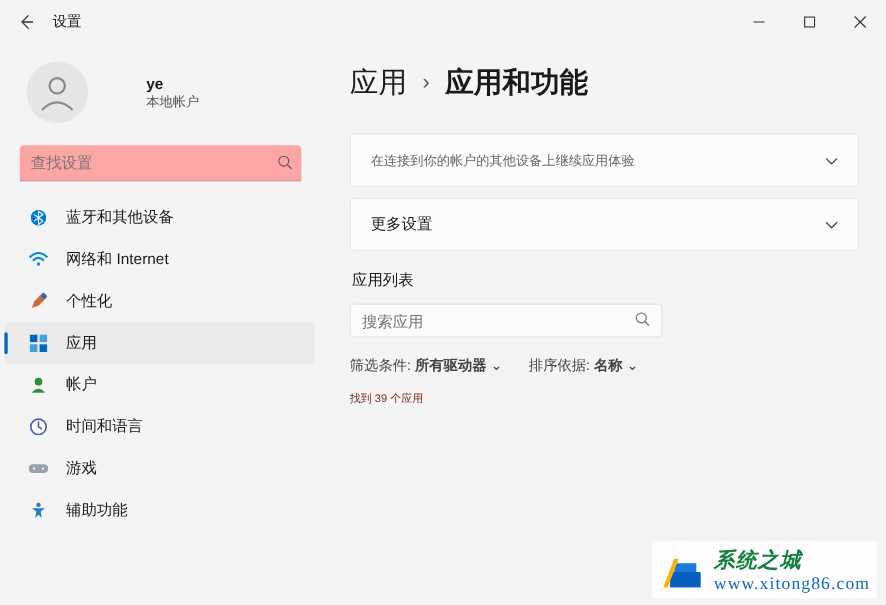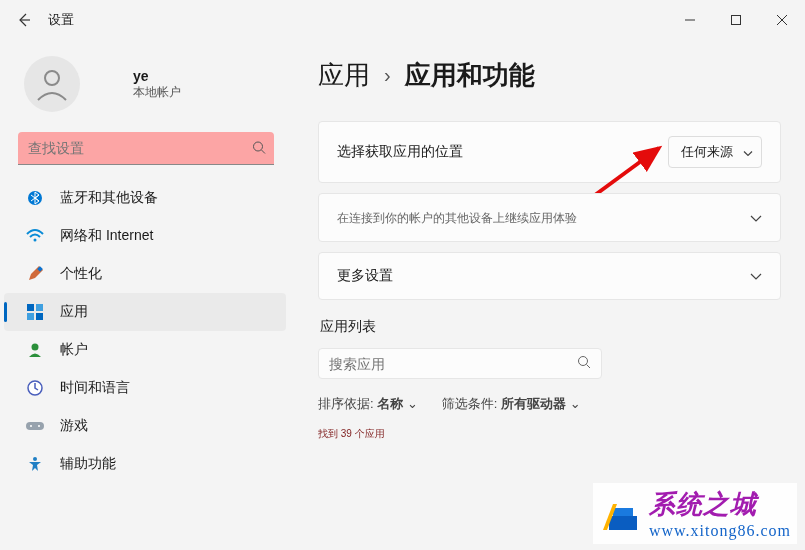--- a/index.html
+++ b/index.html
@@ -159,21 +159,21 @@
     .arrow {
       position:absolute; pointer-events:none;
     }
     
     .watermark {
       position:absolute; right:8px; bottom:6px;
       display:flex; align-items:center; gap:6px;
       background: rgba(255,255,255,0.86);
       padding: 4px 6px;
     }
-    .watermark .chtext { color:#a21caf; font-size:26px; font-weight:700; font-style:italic; letter-spacing:1px;}
+    .watermark .chtext { color:#15803d; font-size:19px; font-weight:700; font-style:italic; letter-spacing:1px;}
     .watermark .url { font-size:16px; color:#1364c9; letter-spacing:1px;font-family:Liberation Serif, serif; }
   </style>
 </head>
 <body>
 
 <div class="titlebar">
   <div class="back">
     <svg width="16" height="16" viewBox="0 0 16 16">
         <path d="M10 2 L4 8 L10 14" stroke="#333" stroke-width="1.2" fill="none"></path>
         <path d="M4 8 H14" stroke="#333" stroke-width="1.2"></path>
@@ -302,38 +302,20 @@
     </div>
   </div>
 
   <div class="main">
     <div class="breadcrumb">
       <span class="crumb">应用</span>
       <span class="sep">›</span>
       <span class="crumb current">应用和功能</span>
     </div>
 
-    <div class="card" style="position:relative;">
-      <div class="lbl">选择获取应用的位置</div>
-      <div class="select">
-        <span>任何来源</span>
-        <span class="chev chev-down"><svg width="10" height="6" viewBox="0 0 10 6">
-              <path d="M1 1 L5 5 L9 1" stroke="#444" fill="none" stroke-width="1.2"></path>
-            </svg></span>
-      </div>
-
-      <svg class="arrow" width="120" height="90" style="left:232px; top:18px;">
-        <defs>
-            <marker id="ah" markerWidth="8" markerHeight="8" refX="6" refY="3" orient="auto">
-              <path d="M0,0 L7,3 L0,6 Z" fill="#e40b0b"></path>
-            </marker>
-          </defs>
-        <line x1="10" y1="80" x2="108" y2="8" stroke="#e40b0b" stroke-width="4" marker-end="url(#ah)"></line>
-      </svg>
-    </div>
 
     <div class="card">
       <div>
         <div class="sub">在连接到你的帐户的其他设备上继续应用体验</div>
       </div>
       <span class="chev-down"><svg width="12" height="8" viewBox="0 0 12 8">
             <path d="M1 1 L6 6 L11 1" stroke="#444" fill="none" stroke-width="1.2"></path>
           </svg></span>
     </div>
 
@@ -349,27 +331,27 @@
     <div class="app-search">
       <input type="text" placeholder="搜索应用" style="">
       <span><svg width="14" height="14" viewBox="0 0 14 14">
             <circle cx="6" cy="6" r="4.5" stroke="#666" fill="none"></circle>
             <line x1="9.5" y1="9.5" x2="13" y2="13" stroke="#666"></line>
           </svg></span>
     </div>
 
     <div class="sortline">
       <span>
-        <span>排序依据:</span>
-        <span class="v">名称</span>
+        <span>筛选条件:</span>
+        <span class="v">所有驱动器</span>
         <span> ⌄</span>
       </span>
       <span>
-        <span>筛选条件:</span>
-        <span class="v">所有驱动器</span>
+        <span>排序依据:</span>
+        <span class="v">名称</span>
         <span> ⌄</span>
       </span>
     </div>
 
     <div class="countline">找到 39 个应用</div>
   </div>
 </div>
 
 <div class="watermark">
   <svg width="44" height="40" viewBox="0 0 44 40">

